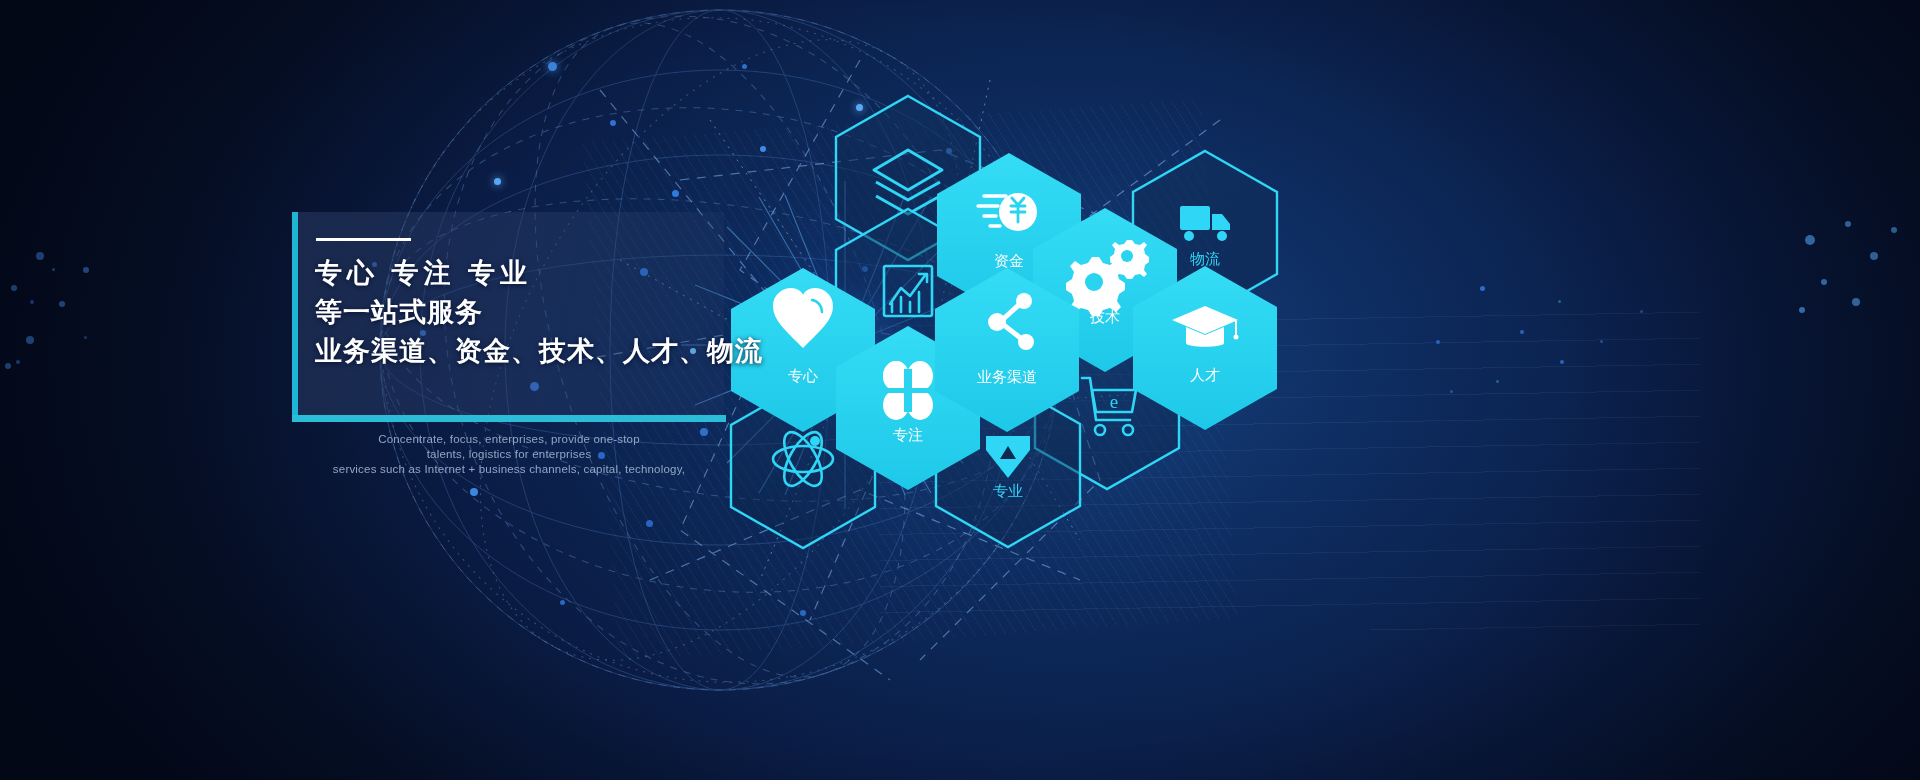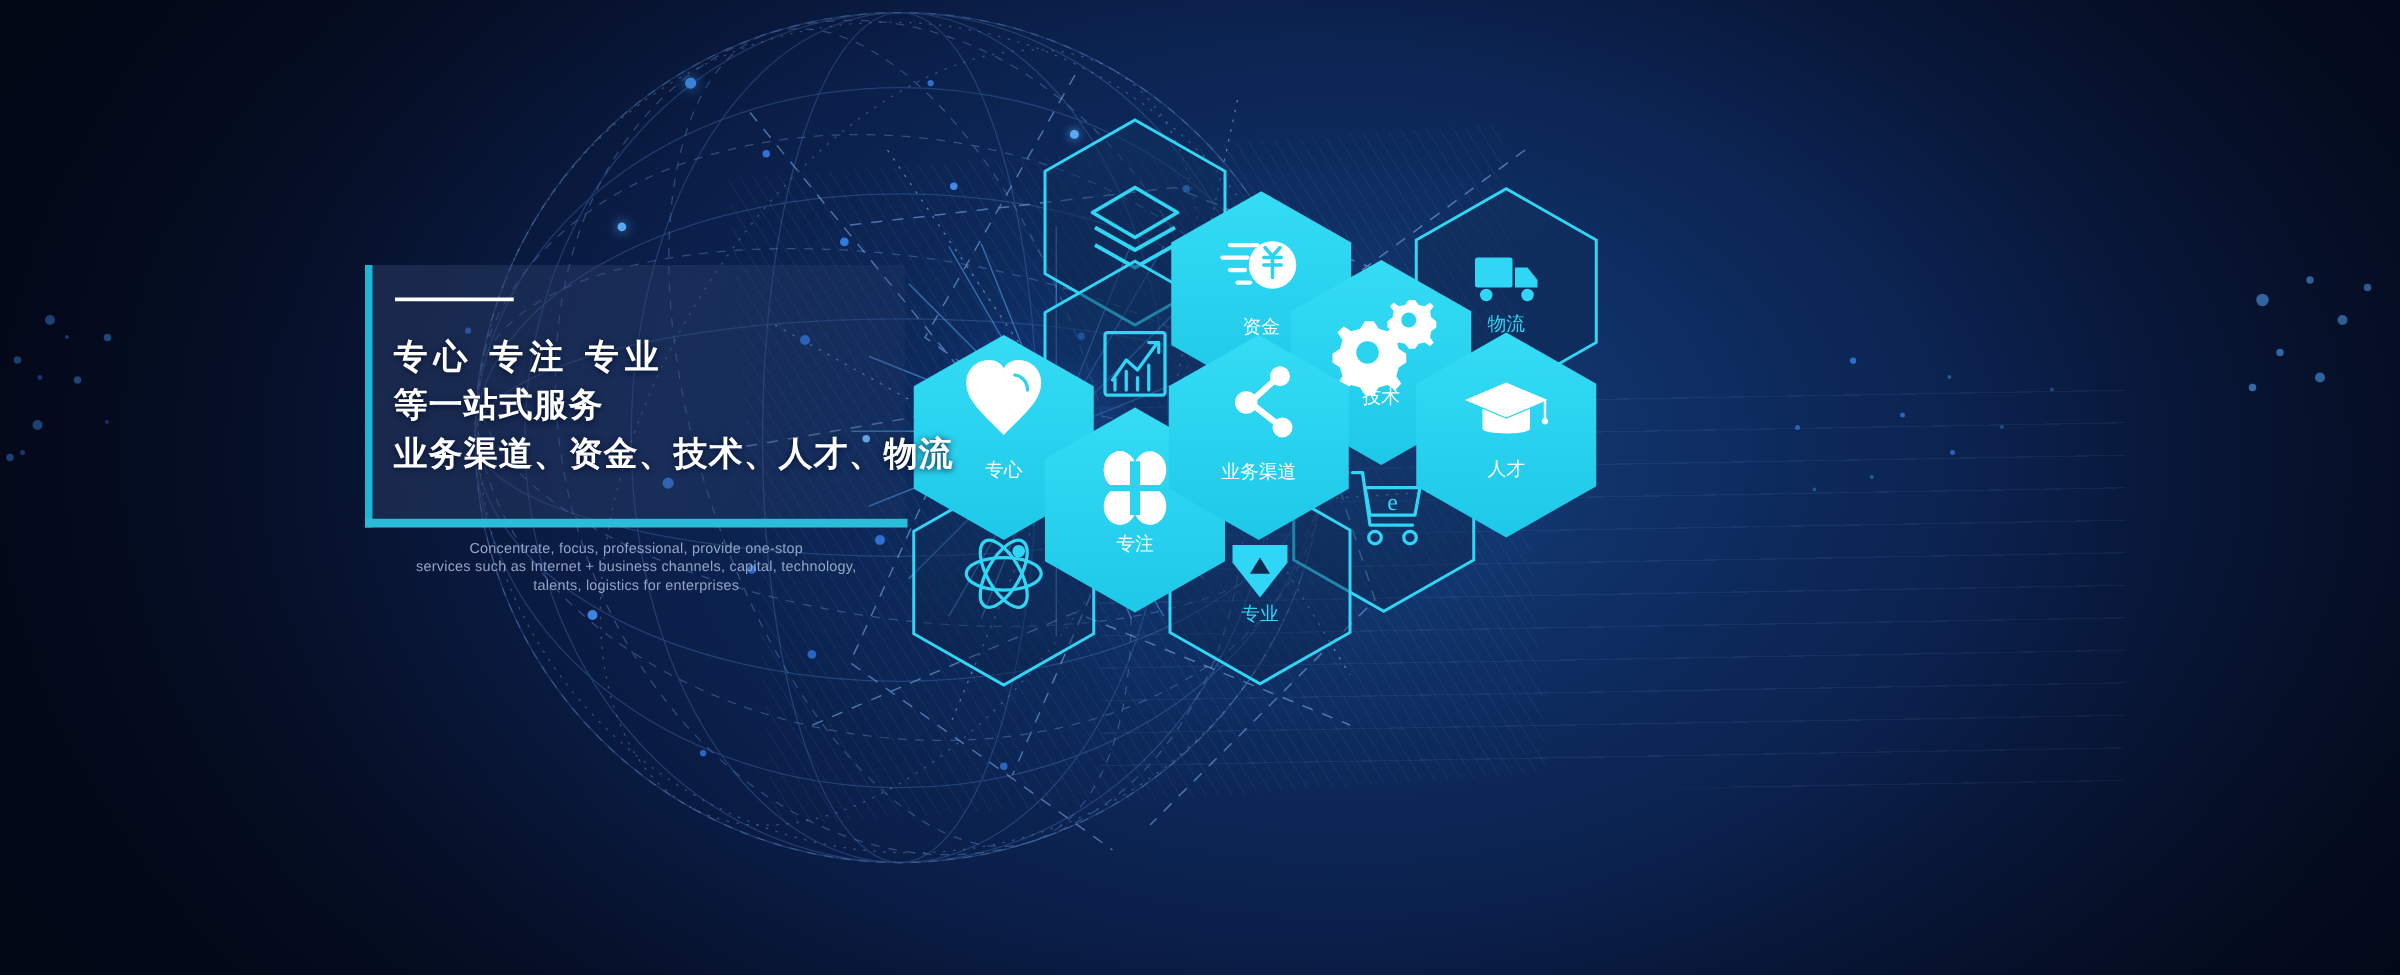--- a/index.html
+++ b/index.html
@@ -75,21 +75,21 @@
   .headline {
     position:absolute; left:17px; top:42px; width:460px;
     color:#ffffff;
     font-size:27px;
     font-weight:bold;
     line-height:39px;
     letter-spacing:1px;
     text-shadow:0 1px 5px rgba(0,10,40,.85);
     white-space:nowrap;
   }
-  .headline .l1 { letter-spacing:5px;margin-top:12px; }
+  .headline .l1 { letter-spacing:5px; }
   .caption {
     position:absolute; left:292px; top:432px; width:434px;
     text-align:center;
     color:#93a6c6;
     font-size:11.5px;
     line-height:15px;
     letter-spacing:.2px;
   }
 
   
@@ -423,18 +423,18 @@
     <div class="rule"></div>
     <div class="headline">
       <div class="l1">专心 专注 专业</div>
       <div>等一站式服务</div>
       <div>业务渠道、资金、技术、人才、物流</div>
     </div>
   </div>
   <div class="panel-underline"></div>
 
   <div class="caption">
-    <div>Concentrate, focus, professional, provide one-stop</div>
+    <div>Concentrate, focus, enterprises, provide one-stop</div>
+    <div>talents, logistics for enterprises</div>
     <div>services such as Internet + business channels, capital, technology,</div>
-    <div>talents, logistics for enterprises</div>
   </div>
 
 </div>
 
 </body></html>

